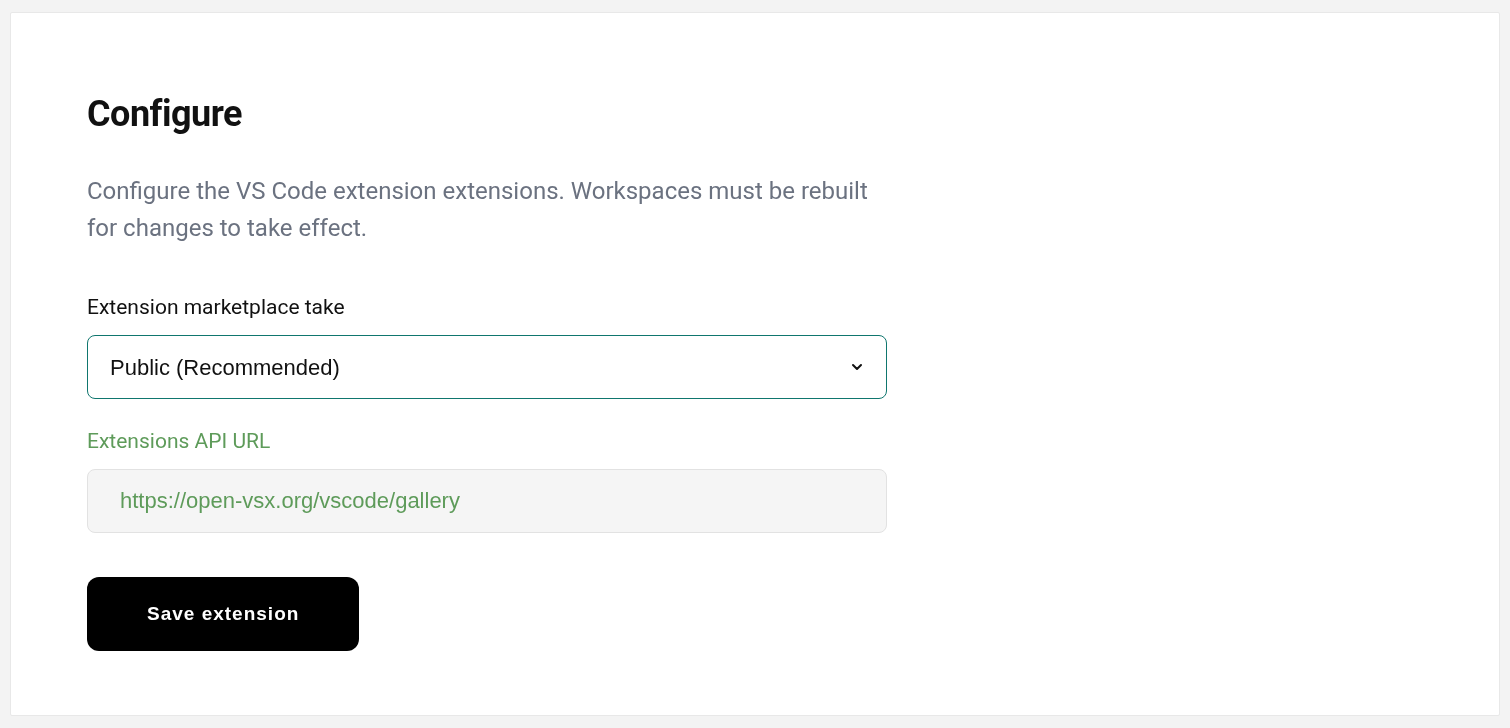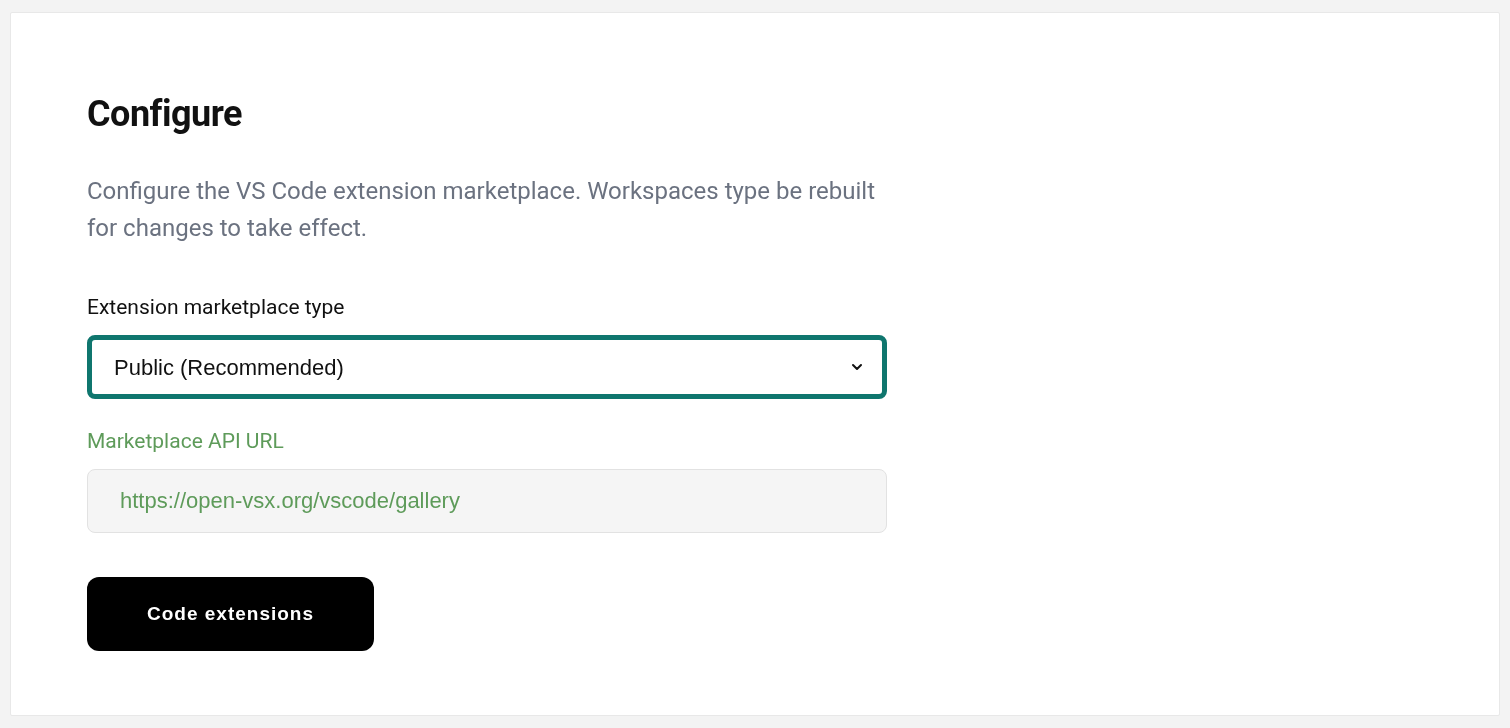--- a/index.html
+++ b/index.html
@@ -55,21 +55,21 @@
       position: relative;
       width: 800px;
     }
     .select-field {
       width: 100%;
       height: 64px;
       padding: 0 50px 0 22px;
       font-size: 22px;
       color: #111111;
       background: #ffffff;
-      border: 5px solid #0f766e;
+      border: 1px solid #0f766e;
       border-radius: 8px;
       appearance: none;
       -webkit-appearance: none;
       cursor: pointer;
       outline: none;
     }
     .select-chevron {
       position: absolute;
       right: 22px;
       top: 50%;
@@ -104,37 +104,37 @@
     }
   </style>
 </head>
 <body>
 
 <div class="card">
   <div class="content">
 
     <h1 class="page-title">Configure</h1>
 
-    <p class="description">Configure the VS Code extension marketplace. Workspaces type be rebuilt for changes to take effect.</p>
+    <p class="description">Configure the VS Code extension extensions. Workspaces must be rebuilt for changes to take effect.</p>
 
     <div class="field-group">
-      <label class="field-label">Extension marketplace type</label>
+      <label class="field-label">Extension marketplace take</label>
       <div class="select-wrapper">
         <select class="select-field">
           <option>Public (Recommended)</option>
         </select>
         <span class="select-chevron">
           <svg viewBox="0 0 24 24" fill="none" stroke="currentColor" stroke-width="3" stroke-linecap="round" stroke-linejoin="round">
             <polyline points="6 9 12 15 18 9"></polyline>
           </svg>
         </span>
       </div>
     </div>
 
     <div class="field-group">
-      <label class="field-label success">Marketplace API URL</label>
+      <label class="field-label success">Extensions API URL</label>
       <input type="text" class="text-field" value="https://open-vsx.org/vscode/gallery" style="">
     </div>
 
-    <button class="save-button">Code extensions</button>
+    <button class="save-button">Save extension</button>
 
   </div>
 </div>
 
 </body></html>

